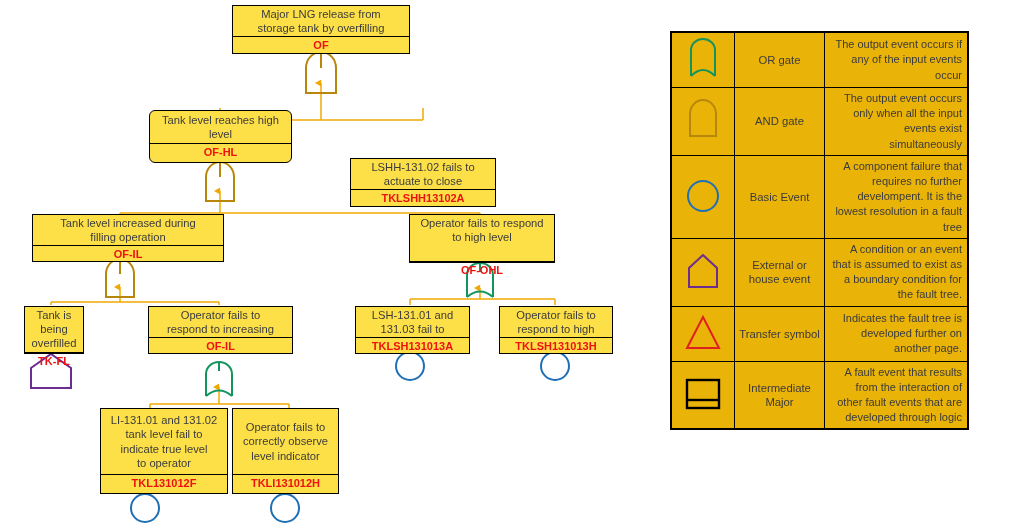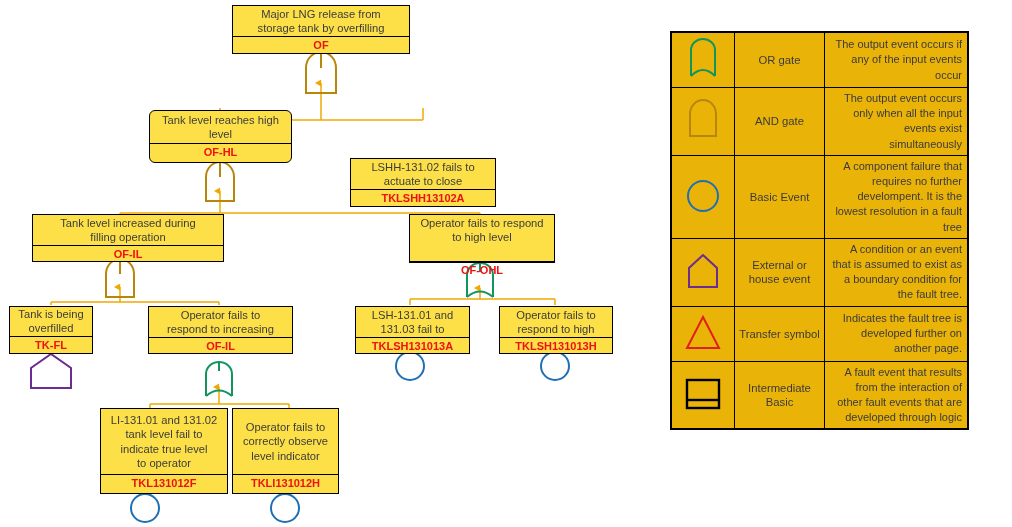--- a/index.html
+++ b/index.html
@@ -206,21 +206,21 @@
 filling operation</div>
     <div class="event-code">OF-IL</div>
   </div>
 
   <div class="event-box" style="left:409px; top:214px; width:146px; height:49px;gap:16px;">
     <div class="event-desc">Operator fails to respond
 to high level</div>
     <div class="event-code">OF-OHL</div>
   </div>
 
-  <div class="event-box" style="left:9px; top:306px; width:84px; height:48px;justify-content:center;">
+  <div class="event-box" style="left:24px; top:306px; width:60px; height:48px;">
     <div class="event-desc">Tank is being
 overfilled</div>
     <div class="event-code">TK-FL</div>
   </div>
 
   <div class="event-box" style="left:148px; top:306px; width:145px; height:48px;">
     <div class="event-desc red-mixed">Operator fails to
 respond to increasing</div>
     <div class="event-code">OF-IL</div>
   </div>
@@ -307,18 +307,18 @@
         <td class="lg-desc-cell">Indicates the fault tree is developed further on another page.</td>
       </tr>
 
       <tr>
         <td class="lg-icon-cell">
           <svg width="46" height="44" viewBox="0 0 46 44">
             <rect x="7" y="9" width="32" height="28" fill="none" stroke="#000000" stroke-width="2.4"></rect>
             <line x1="7" y1="29" x2="39" y2="29" stroke="#000000" stroke-width="2.4"></line>
           </svg>
         </td>
-        <td class="lg-name-cell">Intermediate Basic</td>
+        <td class="lg-name-cell">Intermediate Major</td>
         <td class="lg-desc-cell">A fault event that results from the interaction of other fault events that are developed through logic</td>
       </tr>
     </tbody>
   </table>
 </div>
 
 </body></html>

